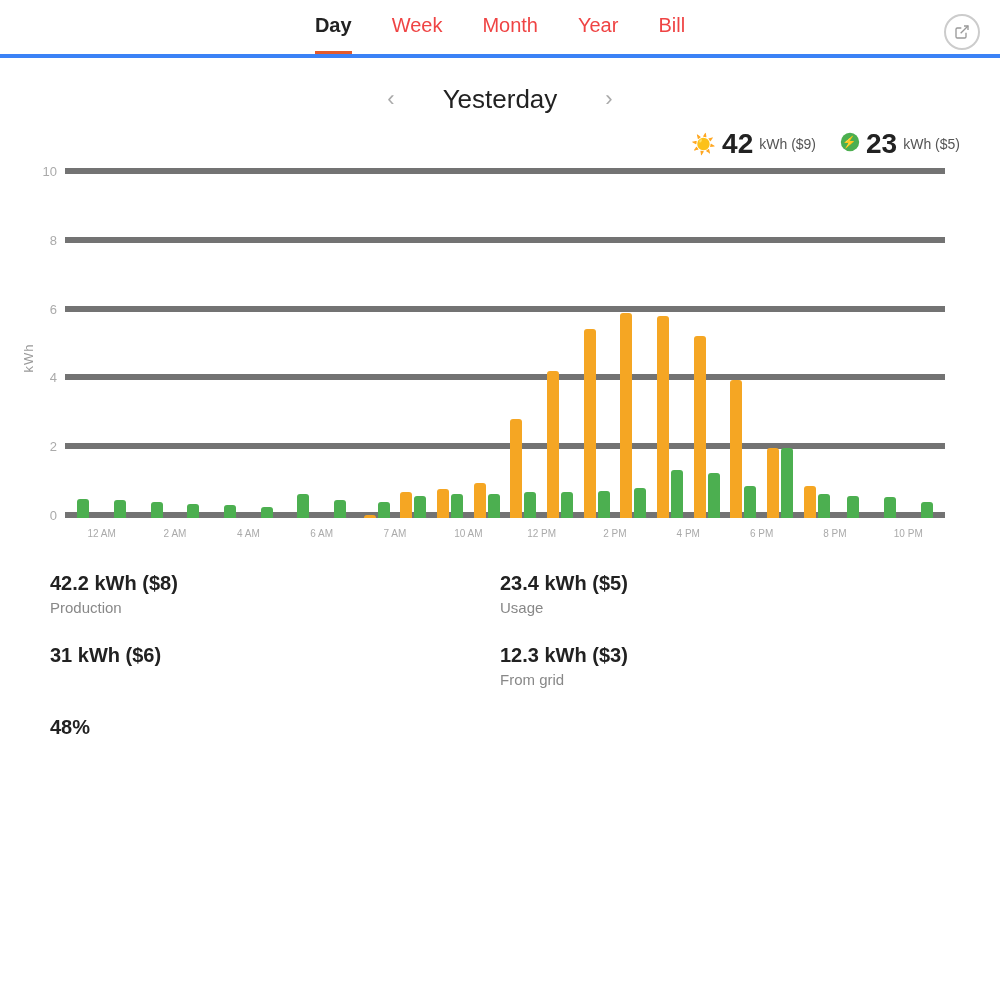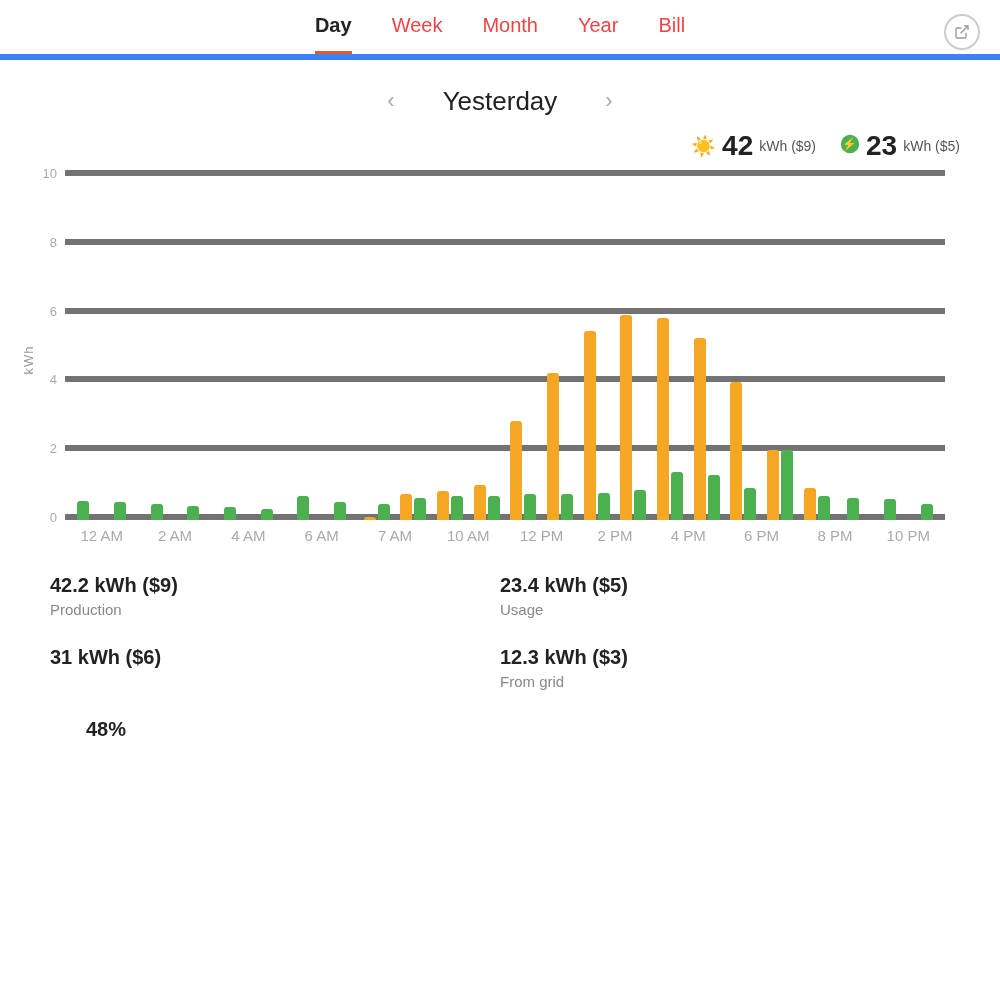--- a/index.html
+++ b/index.html
@@ -10,21 +10,21 @@
       min-height: 998px;
       overflow-x: hidden;
     }
 
     
     .tab-nav {
       display: flex;
       align-items: center;
       justify-content: center;
       padding: 14px 20px 0;
-      border-bottom: 6px solid #3b82f6;
+      border-bottom: 4px solid #3b82f6;
       position: relative;
     }
     .tab-nav-inner {
       display: flex;
       gap: 40px;
       align-items: center;
     }
     .tab-item {
       font-size: 20px;
       color: #ef4444;
@@ -170,21 +170,21 @@
       bottom: 0;
       left: 0;
       right: 0;
       display: flex;
       height: 30px;
       align-items: center;
     }
     .x-label {
       flex: 1;
       text-align: center;
-      font-size: 15px;
+      font-size: 10px;
       color: #aaa;
     }
 
     
     .stats-grid {
       display: grid;
       grid-template-columns: 1fr 1fr;
       padding: 24px 50px;
       row-gap: 28px;
     }
@@ -194,21 +194,20 @@
       font-weight: 700;
       color: #222;
       margin-bottom: 4px;
     }
     .stat-label {
       font-size: 15px;
       color: #888;
     }
     .stat-solar {
       grid-column: 1;
-      margin-left: 36px;
     }
   </style>
 </head>
 <body>
 
 <nav class="tab-nav">
   <div class="tab-nav-inner">
     <div class="tab-item active">Day</div>
     <div class="tab-item">Week</div>
     <div class="tab-item">Month</div>
@@ -373,21 +372,21 @@
       <div class="x-label">4 PM</div>
       <div class="x-label">6 PM</div>
       <div class="x-label">8 PM</div>
       <div class="x-label">10 PM</div>
     </div>
   </div>
 </div>
 
 <div class="stats-grid">
   <div class="stat-item">
-    <div class="stat-value">42.2 kWh ($9)</div>
+    <div class="stat-value">42.2 kWh ($8)</div>
     <div class="stat-label">Production</div>
   </div>
   <div class="stat-item">
     <div class="stat-value">23.4 kWh ($5)</div>
     <div class="stat-label">Usage</div>
   </div>
   <div class="stat-item">
     <div class="stat-value">31 kWh ($6)</div>
   </div>
   <div class="stat-item">

